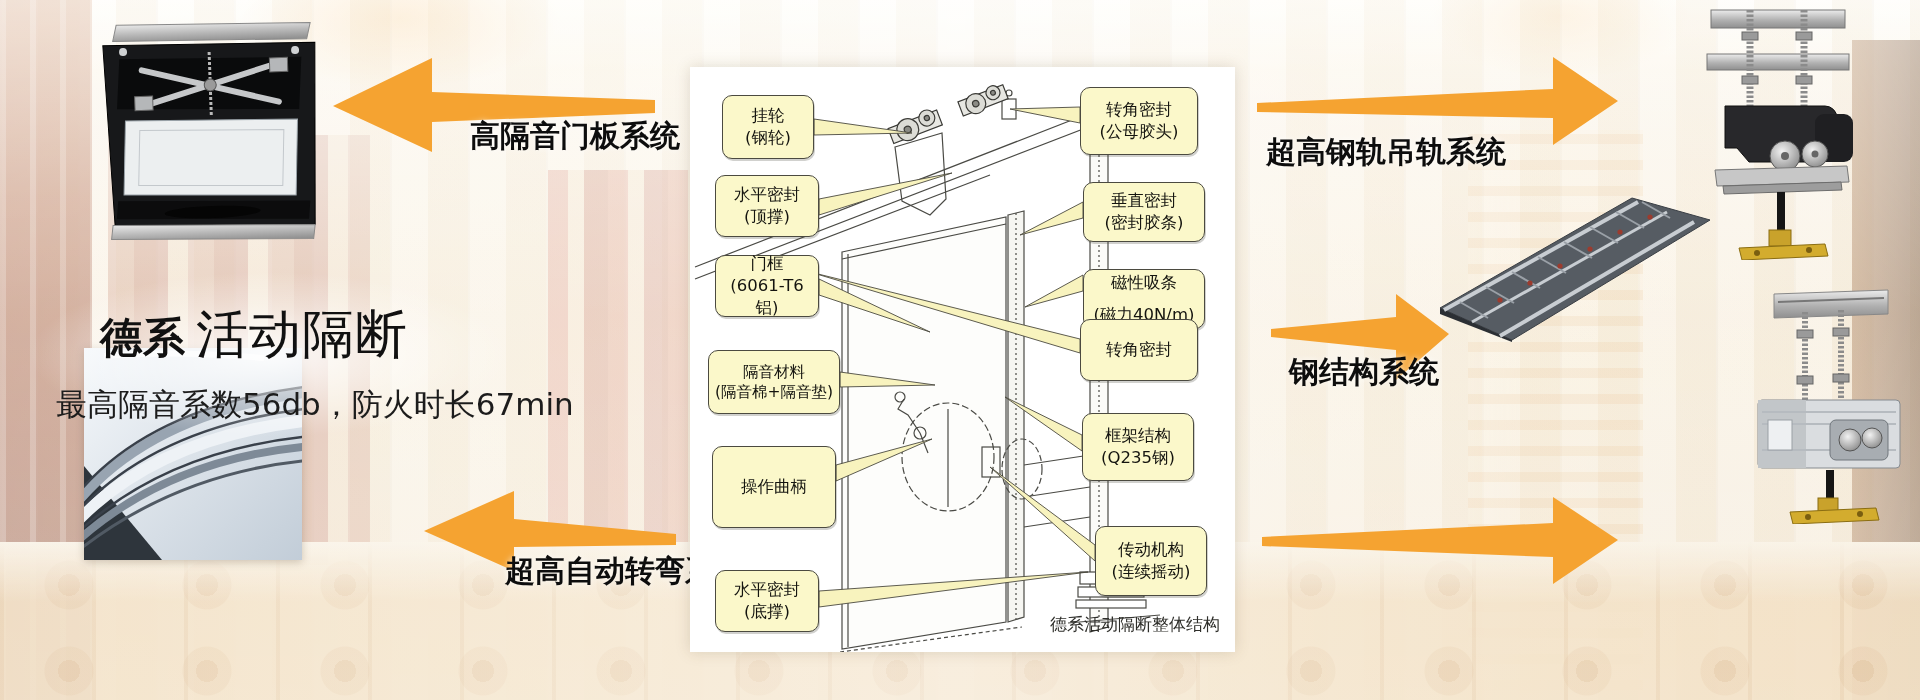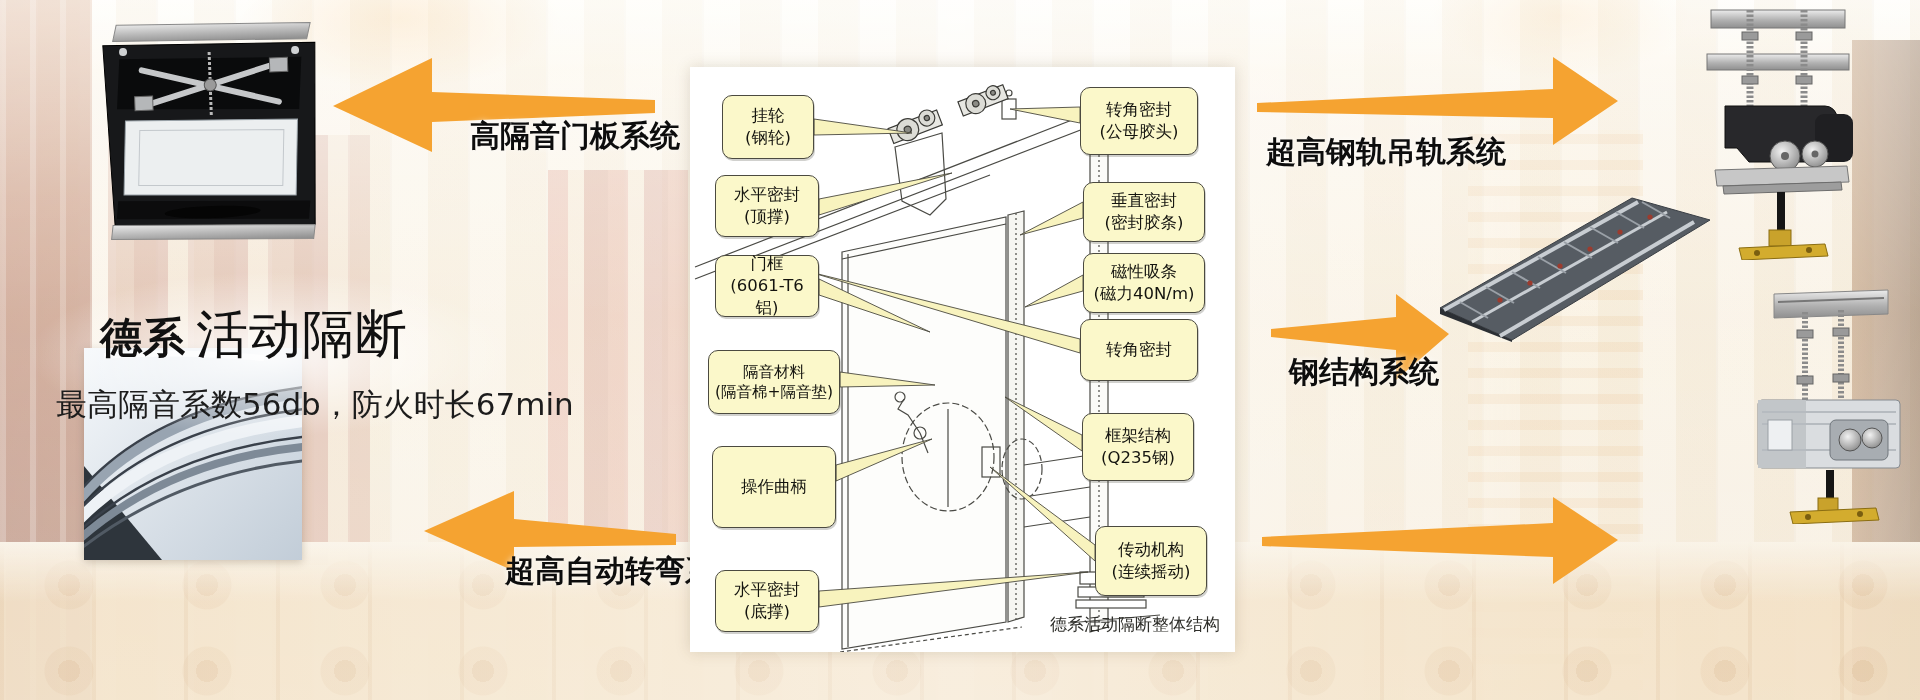--- a/index.html
+++ b/index.html
@@ -89,21 +89,21 @@
   
   .co-l1 { left:32px;  top:28px;  width:92px;  height:64px; }
   .co-l2 { left:25px;  top:108px; width:104px; height:62px; }
   .co-l3 { left:25px;  top:188px; width:104px; height:62px; }
   .co-l4 { left:18px;  top:283px; width:132px; height:64px; font-size:15.5px; }
   .co-l5 { left:22px;  top:379px; width:124px; height:82px; }
   .co-l6 { left:25px;  top:503px; width:104px; height:62px; }
   
   .co-r1 { left:390px; top:20px;  width:118px; height:68px; }
   .co-r2 { left:393px; top:115px; width:122px; height:60px; }
-  .co-r3 { left:393px; top:186px; width:122px; height:60px; }
+  .co-r3 { left:393px; top:202px; width:122px; height:60px;justify-content:space-between; }
   .co-r4 { left:390px; top:252px; width:118px; height:62px; }
   .co-r5 { left:392px; top:346px; width:112px; height:68px; }
   .co-r6 { left:405px; top:459px; width:112px; height:70px; }
   .panel-caption { position:absolute; left:330px; top:546px; width:200px; text-align:right;
     font-size:17px; color:#2e2e2a; }
 </style>
 </head>
 <body>
 
 <div class="stage">

